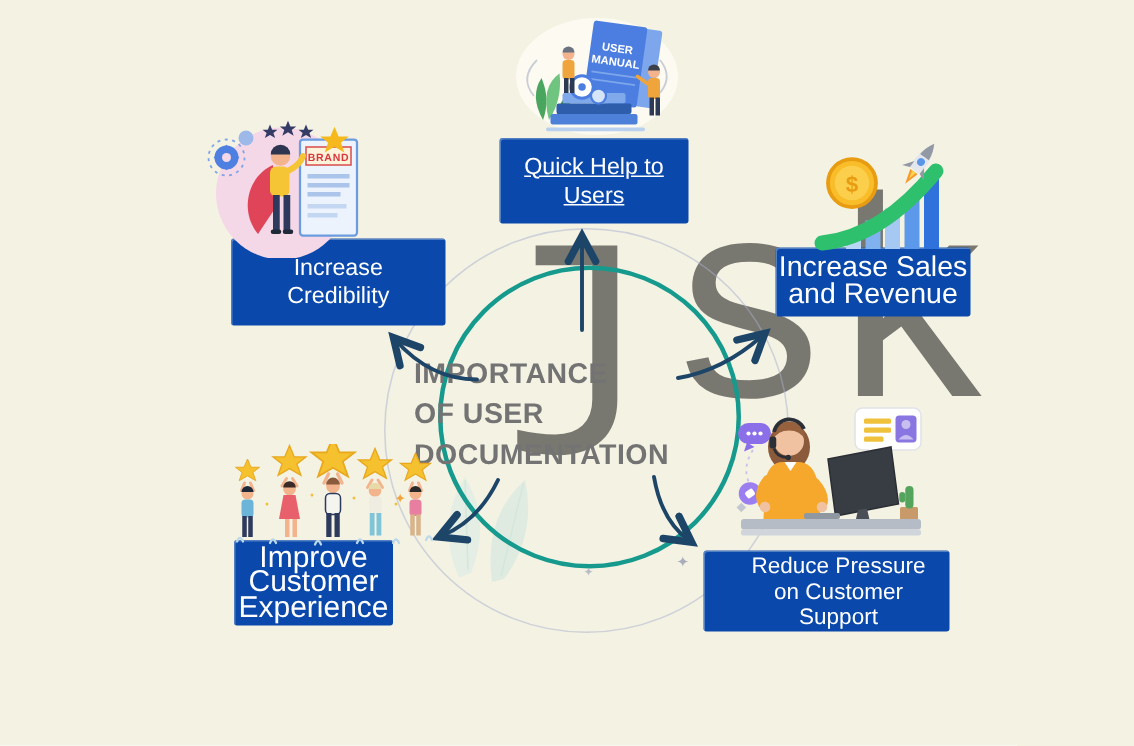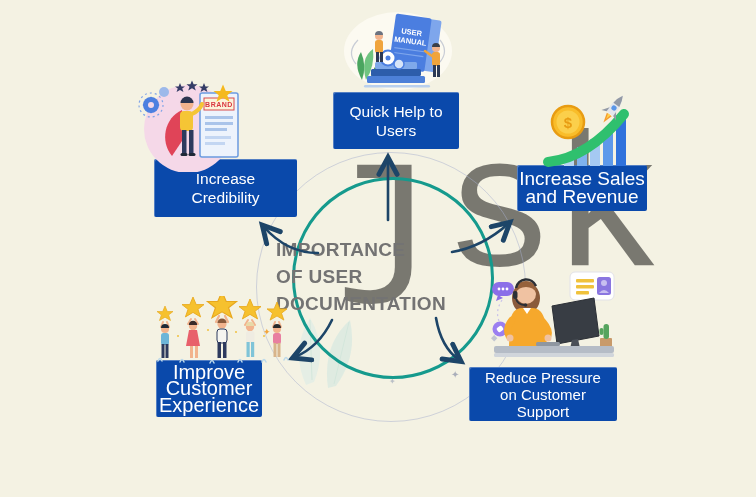--- a/index.html
+++ b/index.html
@@ -32,25 +32,25 @@
   }
   
   #arrows{left:0;top:0;z-index:5;pointer-events:none;}
   
   .box{
     background:#0a49ab;color:#fff;display:flex;align-items:center;
     justify-content:center;text-align:center;z-index:6;border-radius:2px;
     box-shadow:inset 1px 1px 0 rgba(220,228,240,.35);
   }
   .box span{white-space:pre-line;}
-  #box-quick-help{left:333px;top:92px;width:126px;height:57px;font-size:15.5px;line-height:19px;}
+  #box-quick-help{left:333px;top:92px;width:126px;height:57px;font-size:15.5px;line-height:19px;text-decoration:underline;}
   #box-sales{left:517px;top:165px;width:130px;height:46px;font-size:19px;line-height:18px;}
   #box-credibility{left:118px;top:159px;width:143px;height:58px;font-size:15.5px;line-height:19px;margin-left:36px;}
   #box-experience{left:156px;top:360px;width:106px;height:57px;font-size:20px;line-height:16.5px;}
-  #box-support{left:469px;top:367px;width:148px;height:54px;font-size:15px;line-height:17px;}
+  #box-support{left:469px;top:367px;width:148px;height:54px;font-size:15px;line-height:17px;padding-left:16px;}
   .illo{z-index:6;}
   #illo-manual{left:332px;top:6px;}
   #illo-sales{left:540px;top:88px;}
   #illo-credibility{left:138px;top:80px;}
   #illo-experience{left:150px;top:296px;}
   #illo-support{left:488px;top:266px;}
   #feather{left:288px;top:290px;z-index:2;}
   .sparkle{z-index:4;font-size:10px;color:rgba(150,156,175,.8);}
 </style>
 </head>

